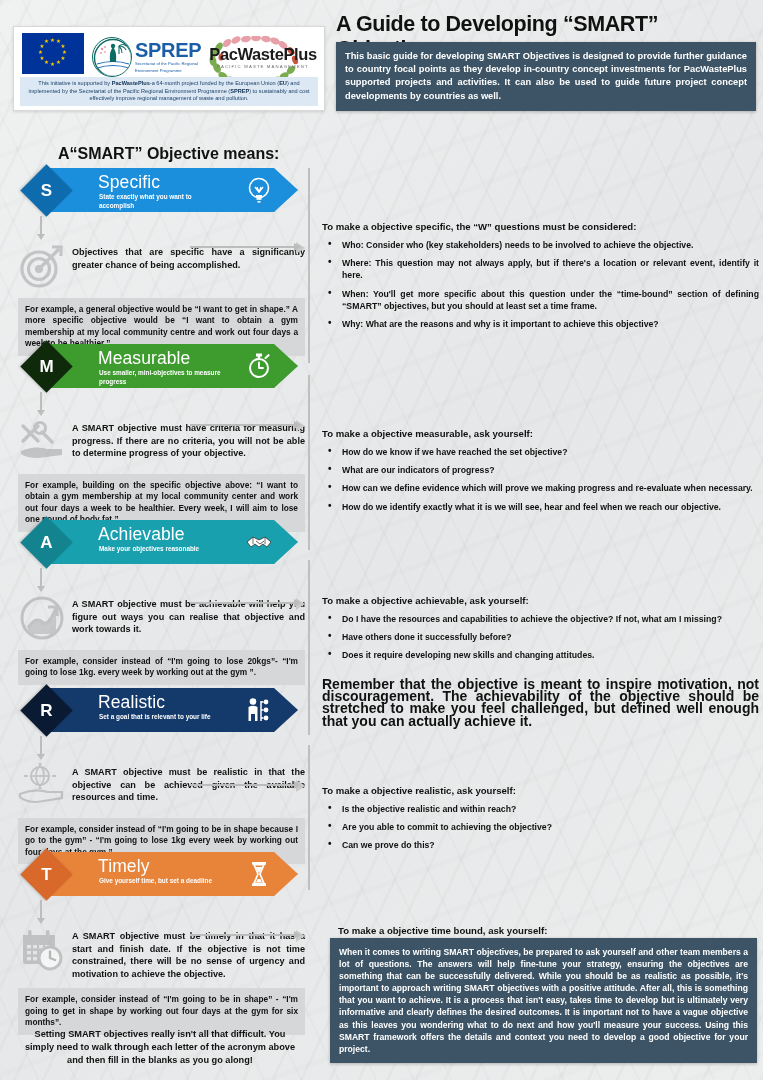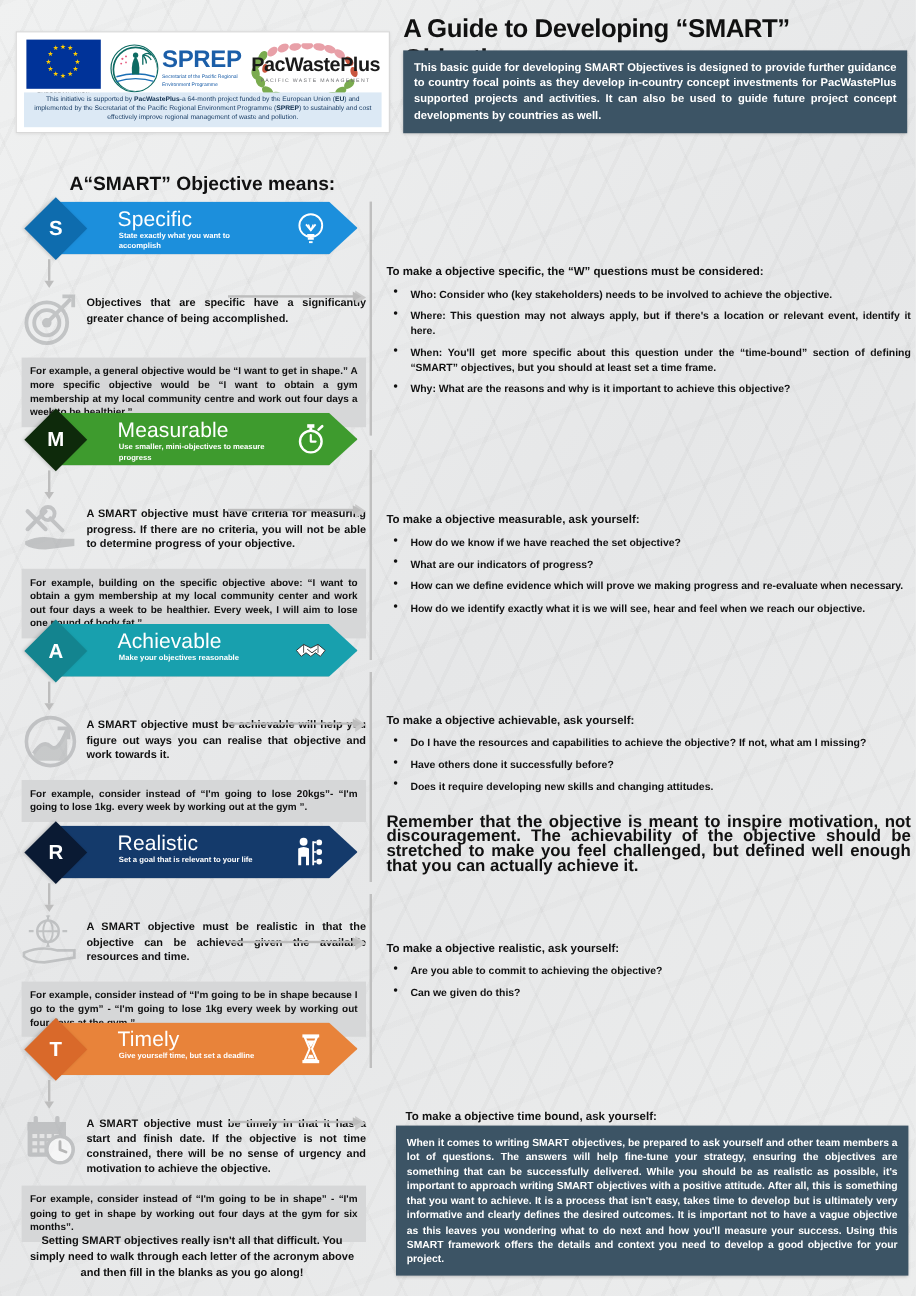--- a/index.html
+++ b/index.html
@@ -470,22 +470,23 @@
         <ul class="q-list">
           <li>Do I have the resources and capabilities to achieve the objective? If not, what am I missing?</li>
           <li>Have others done it successfully before?</li>
           <li>Does it require developing new skills and changing attitudes.</li>
         </ul>
         <div class="q-note">Remember that the objective is meant to inspire motivation, not discouragement. The achievability of the objective should be stretched to make you feel challenged, but defined well enough that you can actually achieve it.</div>
       </div>
       <div class="qblock" style="top: 740px;">
         <div class="q-heading">To make a objective realistic, ask yourself:</div>
         <ul class="q-list">
+          <li>Is the objective realistic and within reach?</li>
           <li>Are you able to commit to achieving the objective?</li>
-          <li>Can we given do this?</li>
+          <li>Can we prove do this?</li>
         </ul>
       </div>
       <div class="qblock" style="top: 880px; left: 338px;">
         <div class="q-heading">To make a objective time bound, ask yourself:</div>
         <ul class="q-list wide">
           <li>Does my objective have a deadline?</li>
           <li>By when do you want to achieve your objective?</li>
         </ul>
       </div>
     </div>

